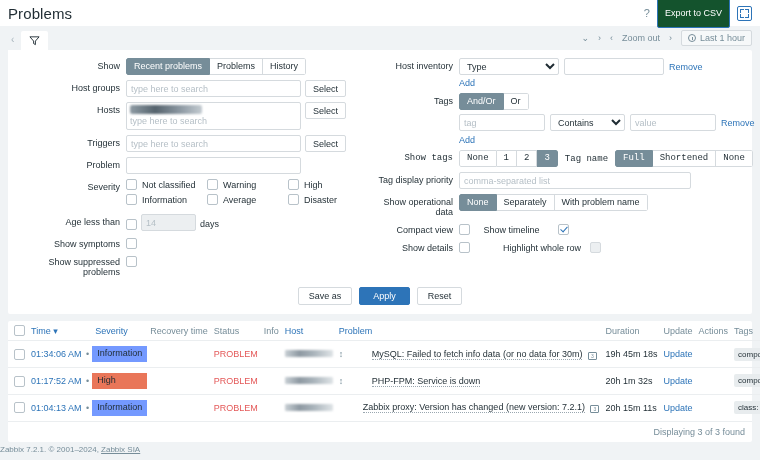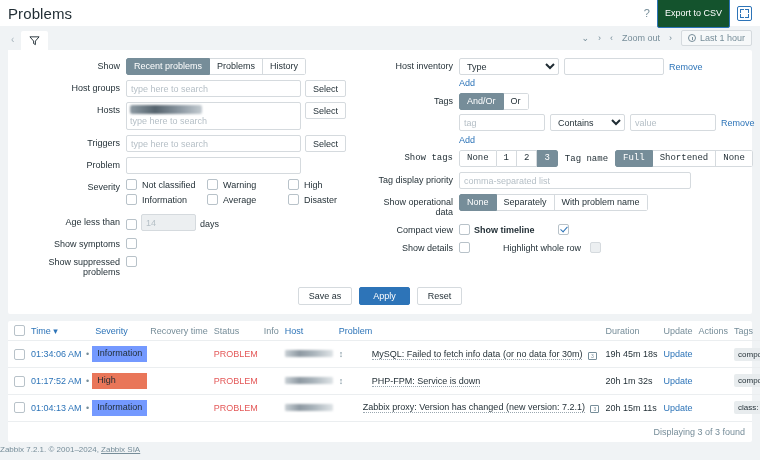--- a/index.html
+++ b/index.html
@@ -417,21 +417,21 @@
             <span class="opt">Separately</span>
             <span class="opt">With problem name</span>
           </span>
         </div>
       </div>
 
       <div class="frow">
         <div class="flabel">Compact view</div>
         <div class="fctl" style="align-items:center;">
           <span class="cb" style="margin-top:2px"></span>
-          <span style="width:80px; text-align:left; padding:2px 5px 0 0;font-weight:bold;">Show timeline</span>
+          <span style="width:80px; text-align:center; padding:2px 5px 0 0;">Show timeline</span>
           <span class="cb on" style="margin-top:2px"></span>
         </div>
       </div>
 
       <div class="frow">
         <div class="flabel">Show details</div>
         <div class="fctl" style="align-items:center;">
           <span class="cb" style="margin-top:2px"></span>
           <span style="width:112px; text-align:right; padding:2px 5px 0 0;">Highlight whole row</span>
           <span class="cb dis" style="margin-top:2px"></span>

